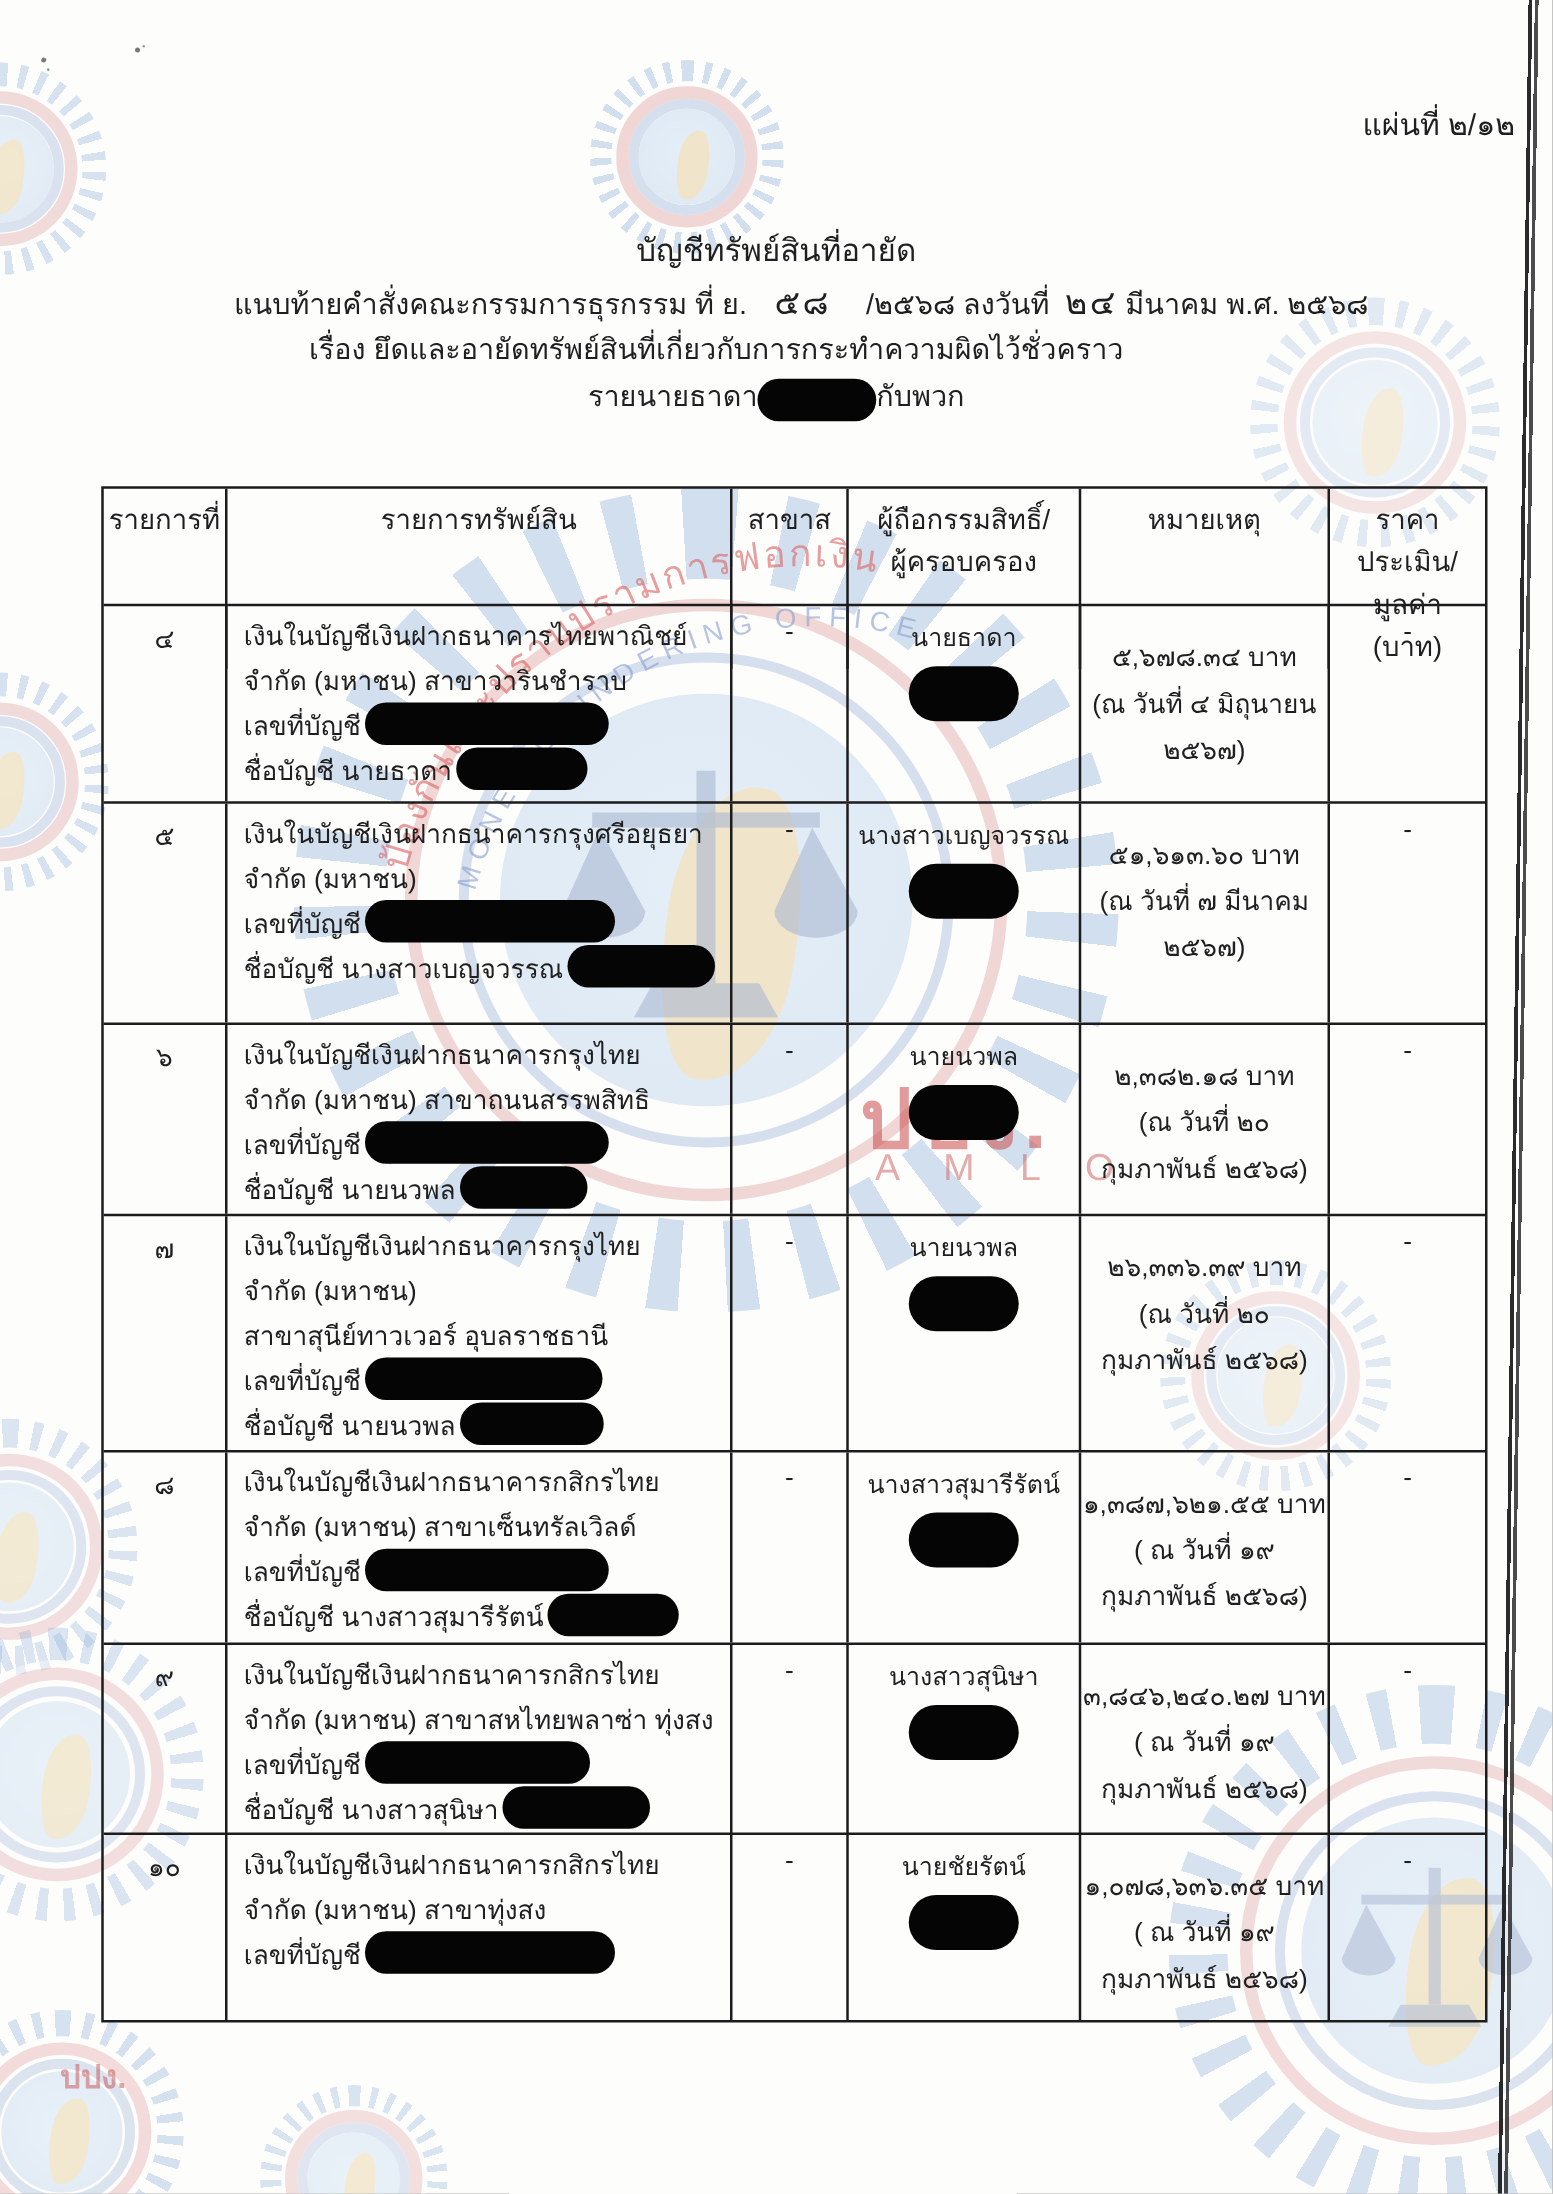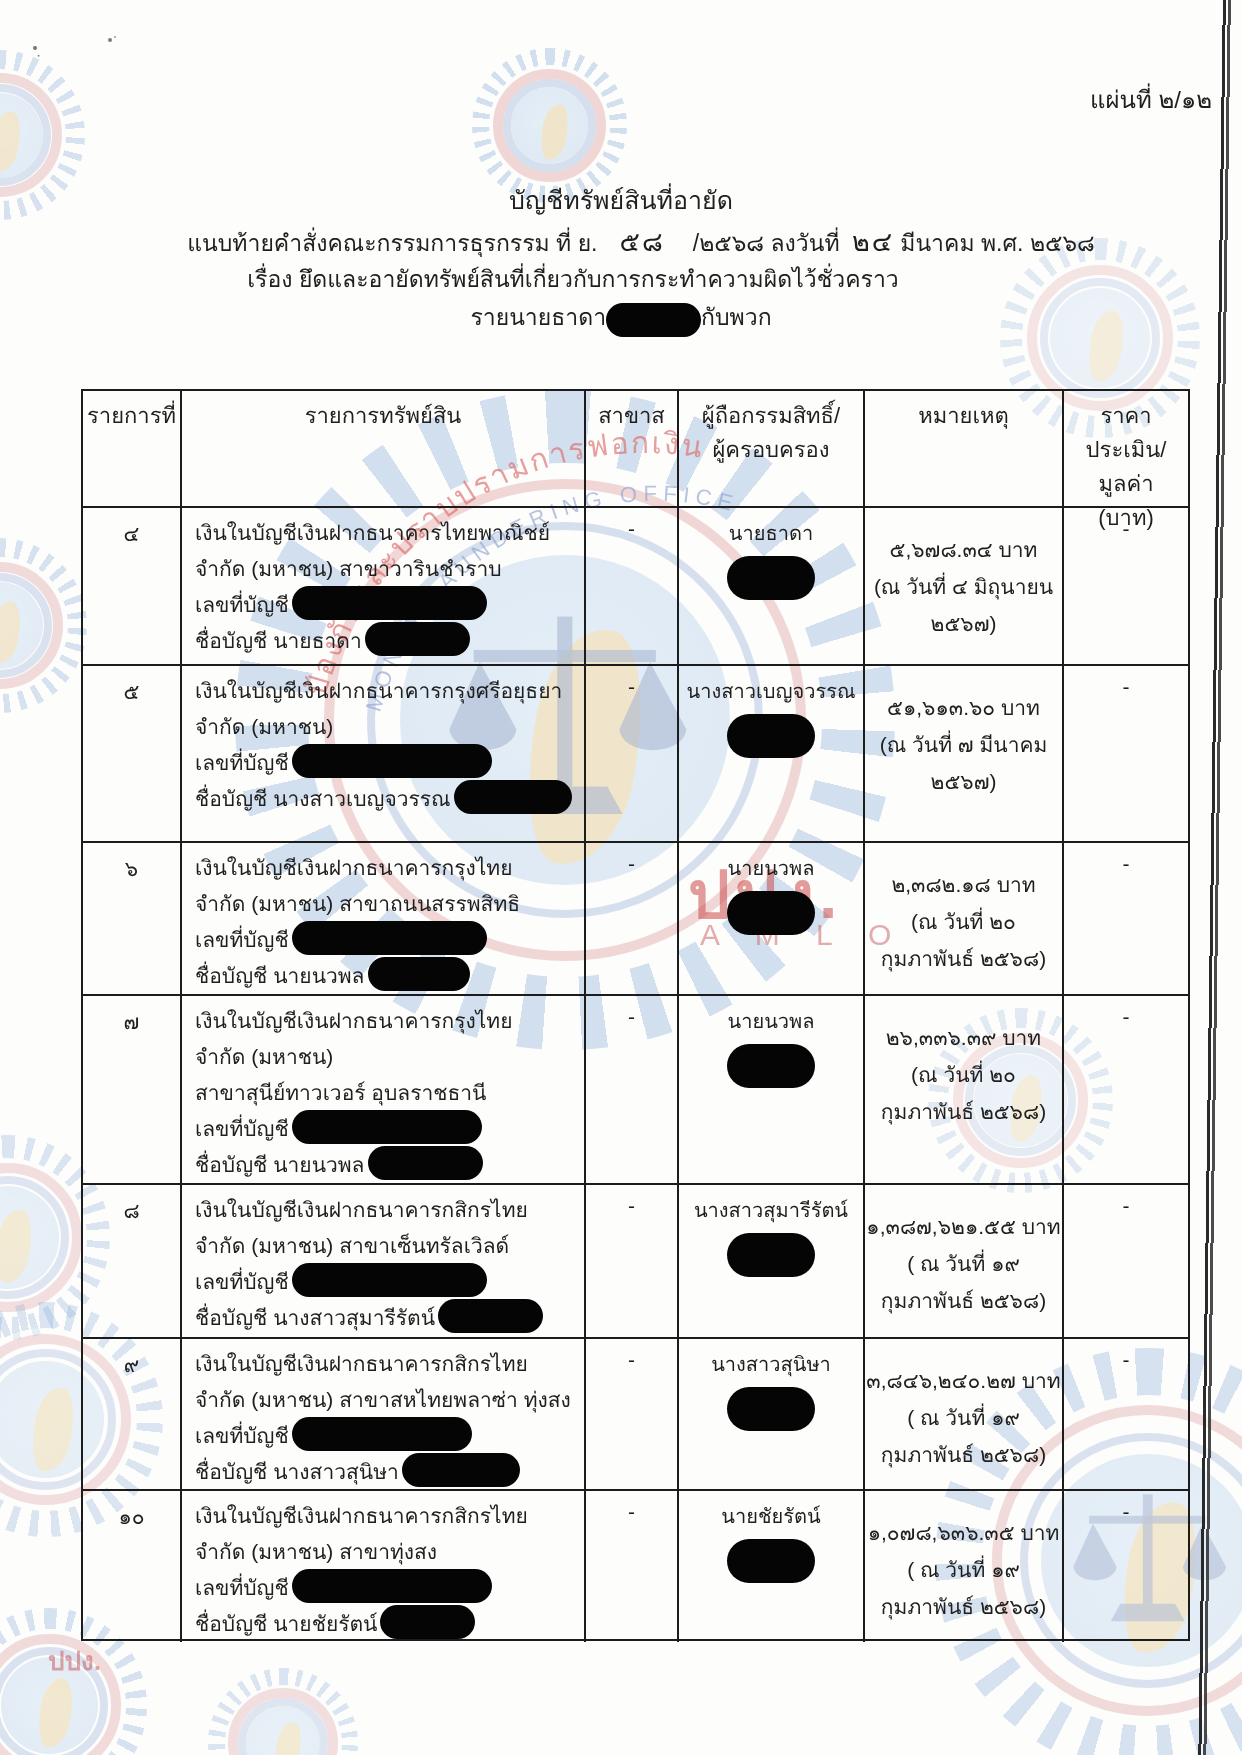--- a/index.html
+++ b/index.html
@@ -67,21 +67,21 @@
     vertical-align:middle;transform:translateY(-3px);margin-left:3px;}
   .redact-title{display:inline-block;width:95px;height:34px;border-radius:17px;background:#050505;
     vertical-align:middle;transform:translateY(1px);}
   .owner-pill{width:88px;height:44px;border-radius:22px;background:#050505;margin:7px auto 0;}
   
   .doc-table{position:absolute;left:81px;top:389px;width:1105px;z-index:2;
     border:2px solid #1c1c1c;font-size:21px;}
   .grid{display:grid;grid-template-columns:99px 404px 93px 186px 199px 124px;}
   .cell{border-right:2px solid #1c1c1c;box-sizing:border-box;min-width:0;}
   .cell:last-child{border-right:none;}
-  .thead{height:115px;}
+  .thead{height:92px;}
   .thead .cell{text-align:center;padding-top:8px;font-size:22px;line-height:34px;}
   .trow{border-top:2px solid #1c1c1c;}
   .c-no,.c-qty,.c-note{text-align:center;padding-top:9px;}
   .c-asset{padding:7px 6px 0 13px;}
   .aline{height:36px;line-height:36px;white-space:nowrap;overflow:visible;}
   .c-owner{text-align:center;padding-top:9px;}
   .owner-name{white-space:nowrap;font-size:20px;}
   .c-value{text-align:center;padding-top:23px;}
   .vline{height:37px;line-height:37px;white-space:nowrap;}
 </style>
@@ -360,21 +360,20 @@
             <div class="vline">กุมภาพันธ์ ๒๕๖๘)</div>
           </div>
           <div class="cell c-note">-</div>
         </div>
         <div class="grid trow" style="height: 148px;">
           <div class="cell c-no">๑๐</div>
           <div class="cell c-asset">
             <div class="aline"><span>เงินในบัญชีเงินฝากธนาคารกสิกรไทย</span></div>
             <div class="aline"><span>จำกัด (มหาชน) สาขาทุ่งสง</span></div>
             <div class="aline"><span>เลขที่บัญชี</span><span class="redact" style="width: 200px;"></span></div>
-            <div class="aline"><span>ชื่อบัญชี นายชัยรัตน์</span><span class="redact" style="width: 95px;"></span></div>
           </div>
           <div class="cell c-qty">-</div>
           <div class="cell c-owner">
             <div class="owner-name">นายชัยรัตน์</div>
             <div class="owner-pill"></div>
           </div>
           <div class="cell c-value">
             <div class="vline">๑,๐๗๘,๖๓๖.๓๕ บาท</div>
             <div class="vline">( ณ วันที่ ๑๙</div>
             <div class="vline">กุมภาพันธ์ ๒๕๖๘)</div>

